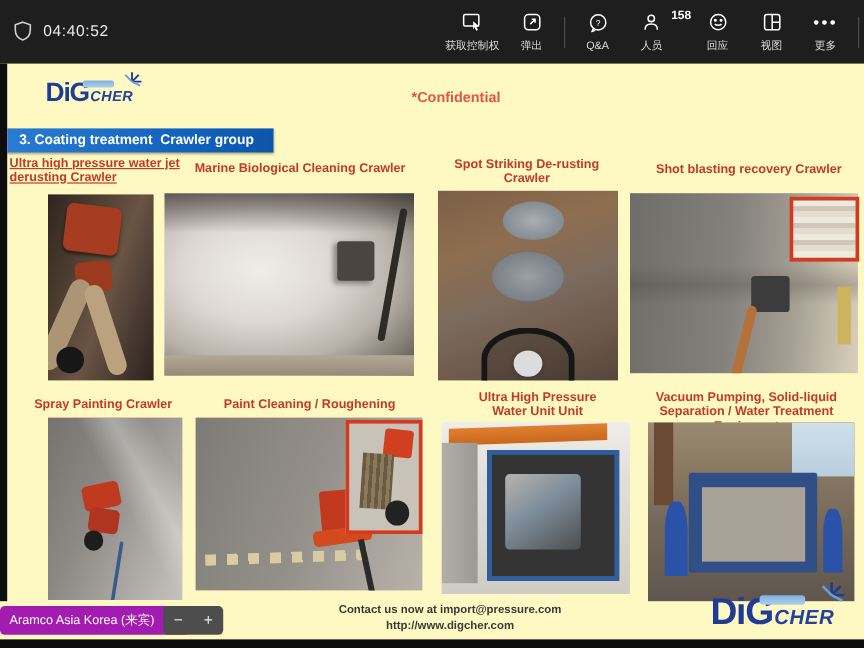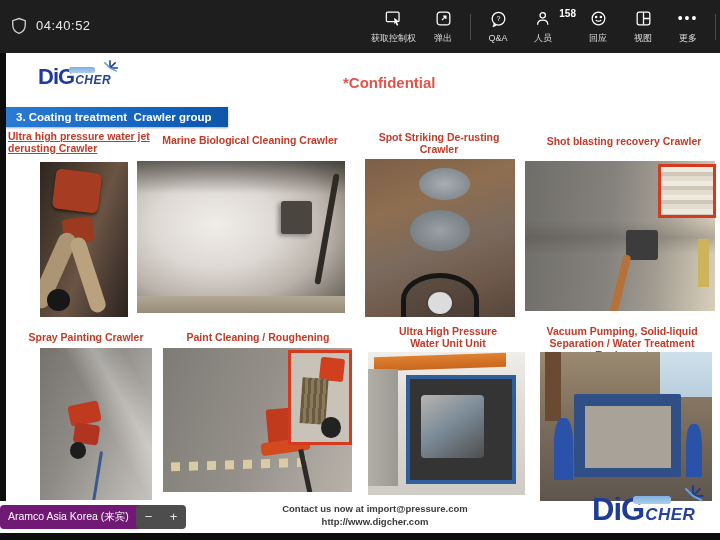--- a/index.html
+++ b/index.html
@@ -14,41 +14,41 @@
   .tool-group{position:absolute;right:0;top:0;height:53px;display:flex;align-items:center;gap:9px;padding-right:4px;}
   .tool-item{display:flex;flex-direction:column;align-items:center;justify-content:center;min-width:36px;height:48px;cursor:pointer;position:relative;}
   .tool-item svg{width:19px;height:19px;display:block;}
   .tool-label{margin-top:4px;font-size:9px;color:#dcdcdc;white-space:nowrap;}
   .tool-divider{width:1px;height:26px;background:#4a4a4a;}
   .badge-count{position:absolute;top:5px;right:-5px;color:#fff;font-size:10px;font-weight:bold;}
   .tool-item--people{min-width:46px;padding-right:10px;}
   .more-dots{font-size:14px;color:#fff;letter-spacing:2px;line-height:19px;height:19px;}
 
   
-  .slide{position:absolute;left:0;top:53px;width:720px;height:480px;background:#ffffff;}
+  .slide{position:absolute;left:0;top:53px;width:720px;height:480px;background:#fef9c3;}
   .left-strip{position:absolute;left:0;top:0;width:6px;height:448px;background:#0d0d0d;}
 
   
   .digcher{position:absolute;white-space:nowrap;line-height:1;}
   .digcher .dig{font-weight:bold;color:#1e3c96;letter-spacing:-1px;}
   .digcher .cher{font-weight:bold;font-style:italic;color:#24429c;letter-spacing:.5px;margin-left:1px;}
   .digcher .nozzle{position:absolute;display:block;background:linear-gradient(#7fb1e0,#aecdea);}
   .digcher svg{position:absolute;}
   .logo-top{left:38px;top:13px;}
   .logo-top .dig{font-size:22px;}
   .logo-top .cher{font-size:12px;}
   .logo-top .nozzle{right:16px;top:1px;width:26px;height:6px;border-radius:2px;}
   .logo-top svg{right:-8px;top:-7px;width:18px;height:18px;}
   .logo-bottom{left:592px;top:441px;}
   .logo-bottom .dig{font-size:31px;}
   .logo-bottom .cher{font-size:17px;}
   .logo-bottom .nozzle{right:24px;top:2px;width:38px;height:8px;border-radius:3px;}
   .logo-bottom svg{right:-10px;top:-10px;width:24px;height:24px;}
 
-  .confidential{position:absolute;left:343px;top:21px;color:#e0544a;font-size:15px;font-weight:bold;}
+  .confidential{position:absolute;left:343px;top:21px;color:#e0544a;font-size:12px;font-weight:bold;}
 
   .banner{position:absolute;left:6px;top:54px;width:222px;height:20px;
     background:linear-gradient(90deg,#2a7bd2 0%,#1161bd 70%,#0d55a8 100%);
     color:#fff;font-size:11.5px;font-weight:bold;line-height:20px;padding-left:10px;white-space:pre-wrap;
     box-shadow:0 1px 2px rgba(0,0,0,.35);}
 
   .cap{position:absolute;color:#c23b28;font-weight:bold;font-size:10.5px;line-height:12px;}
   .cap.center{text-align:center;}
 
   .photo{position:absolute;overflow:hidden;}
@@ -121,21 +121,21 @@
   .p8 .c{left:20%;top:28%;width:62%;height:56%;background:#2f4f86;border-radius:2px;}
   .p8 .d{left:26%;top:36%;width:50%;height:42%;background:#a8a298;}
   .p8 .e{left:8%;top:44%;width:11%;height:42%;background:#2a52a8;border-radius:40% 40% 0 0;}
   .p8 .f{right:6%;top:48%;width:9%;height:36%;background:#2a52a8;border-radius:40% 40% 0 0;}
 
   .contact{position:absolute;left:225px;top:449px;width:300px;text-align:center;color:#3a3a3a;font-size:9.5px;font-weight:bold;line-height:13px;}
 
   .bottombar{position:absolute;left:0;top:533px;width:720px;height:7px;background:#0d0d0d;}
 
   
-  .presenter-pill{position:absolute;left:0;top:505px;height:24px;background:#701a75;border-radius:4px;
+  .presenter-pill{position:absolute;left:0;top:505px;height:24px;background:#a21caf;border-radius:4px;
     display:flex;align-items:center;gap:7px;padding:0 9px 0 8px;cursor:pointer;}
   .presenter-pill .name{color:#fff;font-size:10.5px;white-space:nowrap;}
   .zoom-pill{position:absolute;left:136px;top:505px;width:50px;height:24px;background:#4d4d4d;border-radius:4px;
     display:flex;align-items:center;justify-content:space-around;}
   .zoom-btn{color:#e8e8e8;font-size:13px;line-height:24px;cursor:pointer;padding:0 3px;}
 </style>
 </head>
 <body>
 
 <div class="screen">

